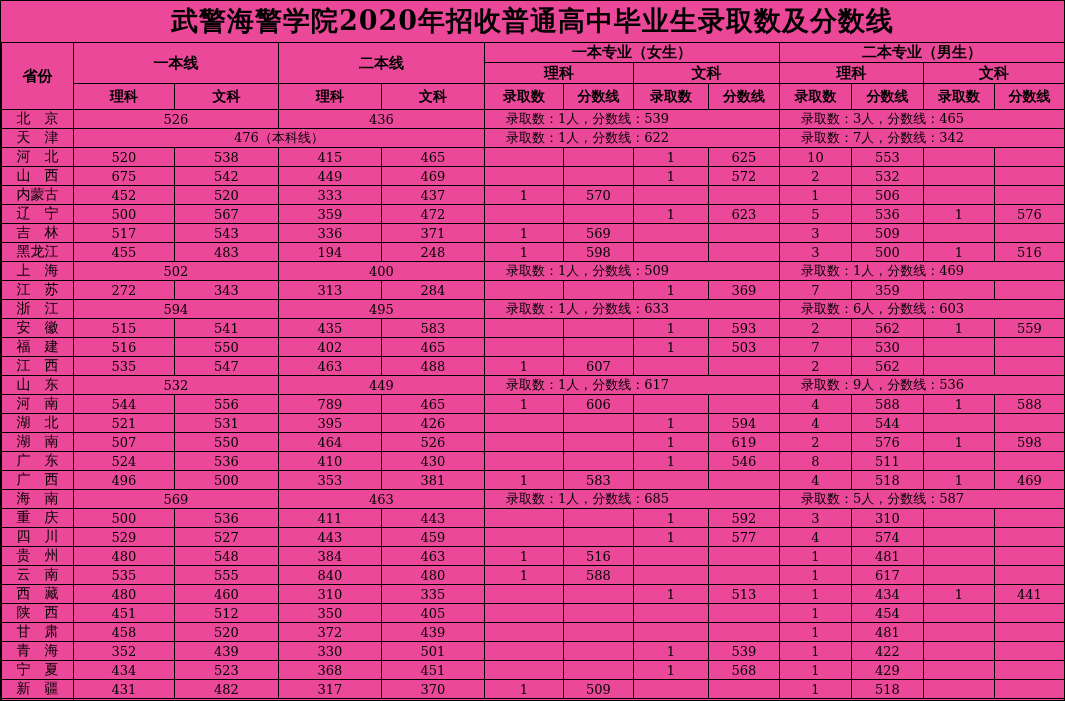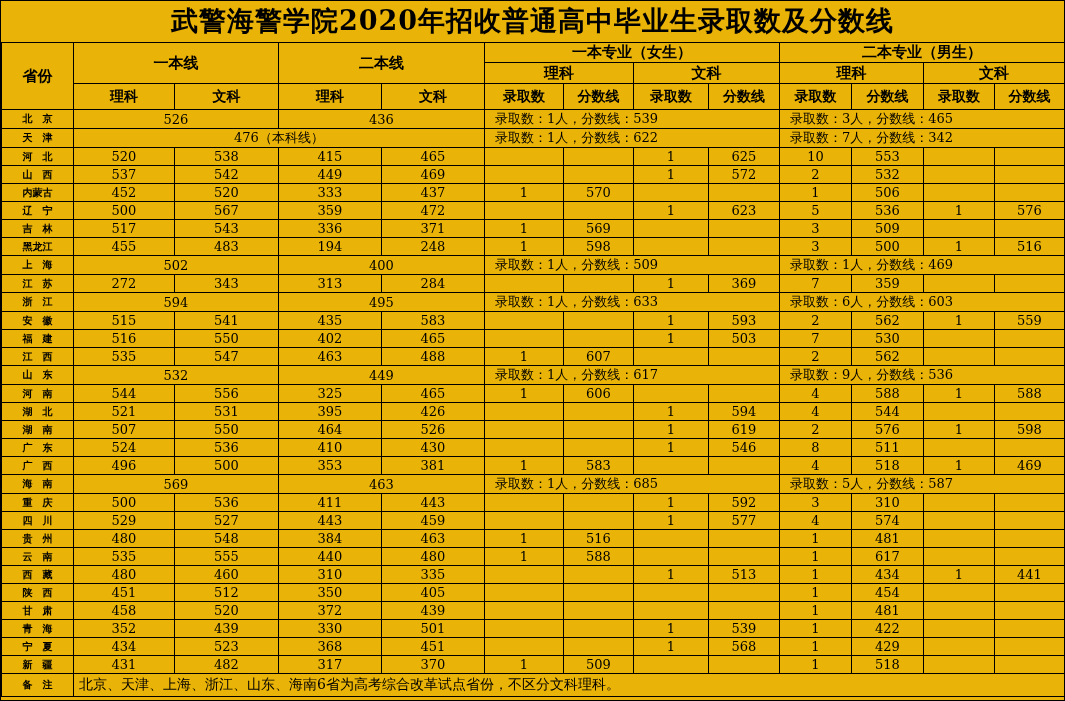--- a/index.html
+++ b/index.html
@@ -6,21 +6,21 @@
   html, body { background: #fff; }
   body {
     font-family: "DejaVu Serif", "Liberation Serif", serif;
     color: #000;
     width: 1065px;
   }
   .page {
     width: 1065px;
     height: 701px;
     border: 1px solid #000;
-    background: #eab308;
+    background: #ec4899;
     overflow: hidden;
   }
   .title {
     height: 41px;
     line-height: 40px;
     text-align: center;
     font-size: 27px;
     font-weight: bold;
     letter-spacing: 1px;
     white-space: nowrap;
@@ -41,26 +41,26 @@
     font-size: 15px;
     font-weight: bold;
   }
   thead tr.h1 { height: 20px; }
   thead tr.h2 { height: 21px; }
   thead tr.h3 { height: 26px; }
   thead tr.h3 th { font-size: 14px; }
   tbody tr { height: 18px; }
   tbody td { font-size: 13px; }
   tbody td.province {
-    font-size: 10px;
-    font-weight: bold;
+    font-size: 14px;
+    font-weight: normal;
   }
   tbody td.left {
     text-align: left;
-    padding-left: 10px;
+    padding-left: 21px;
   }
   tbody tr.note-row { height: 23px; }
   tbody tr.note-row td.note-text {
     text-align: left;
     padding-left: 5px;
     font-size: 14px;
   }
 </style>
 </head>
 <body>
@@ -136,21 +136,21 @@
           <td></td>
           <td>1</td>
           <td>625</td>
           <td>10</td>
           <td>553</td>
           <td></td>
           <td></td>
         </tr>
         <tr>
           <td class="province">山　西</td>
-          <td>537</td>
+          <td>675</td>
           <td>542</td>
           <td>449</td>
           <td>469</td>
           <td></td>
           <td></td>
           <td>1</td>
           <td>572</td>
           <td>2</td>
           <td>532</td>
           <td></td>
@@ -294,21 +294,21 @@
           <td class="province">山　东</td>
           <td colspan="2">532</td>
           <td colspan="2">449</td>
           <td colspan="4" class="left">录取数：1人，分数线：617</td>
           <td colspan="4" class="left">录取数：9人，分数线：536</td>
         </tr>
         <tr>
           <td class="province">河　南</td>
           <td>544</td>
           <td>556</td>
-          <td>325</td>
+          <td>789</td>
           <td>465</td>
           <td>1</td>
           <td>606</td>
           <td></td>
           <td></td>
           <td>4</td>
           <td>588</td>
           <td>1</td>
           <td>588</td>
         </tr>
@@ -421,21 +421,21 @@
           <td></td>
           <td>1</td>
           <td>481</td>
           <td></td>
           <td></td>
         </tr>
         <tr>
           <td class="province">云　南</td>
           <td>535</td>
           <td>555</td>
-          <td>440</td>
+          <td>840</td>
           <td>480</td>
           <td>1</td>
           <td>588</td>
           <td></td>
           <td></td>
           <td>1</td>
           <td>617</td>
           <td></td>
           <td></td>
         </tr>

